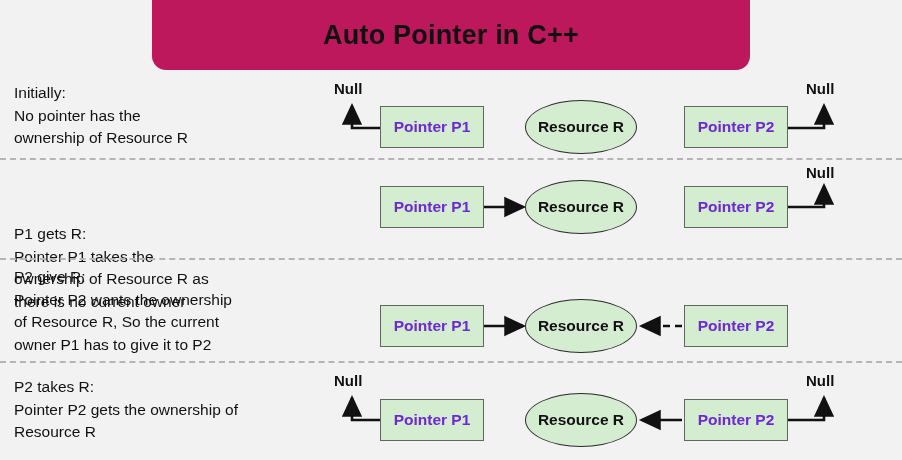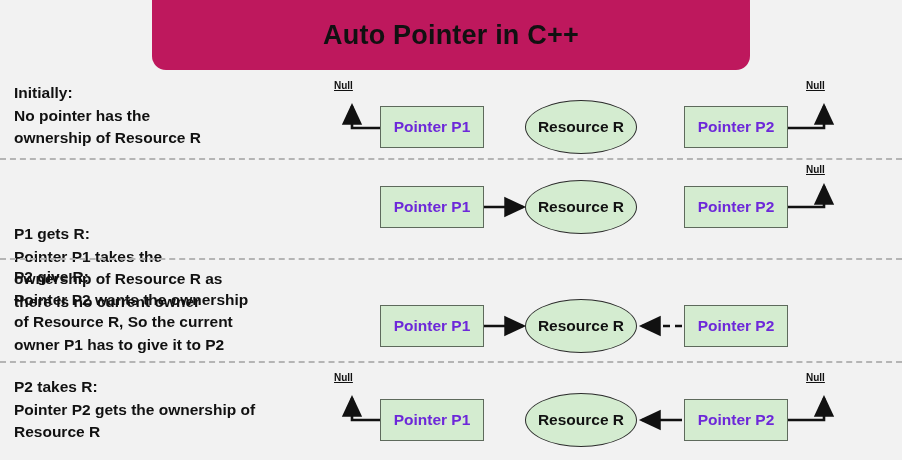--- a/index.html
+++ b/index.html
@@ -47,21 +47,21 @@
     width: 902px;
     height: 0;
     border-top: 2px dashed #b5b5b5;
   }
 
   .desc {
     position: absolute;
     left: 14px;
     color: #111111;
     font-size: 15.5px;
-    font-weight: 700;
+    font-weight: 400;
     line-height: 1.46;
     white-space: pre-line;
     width: 320px;
   }
 
   
   .stage { position: absolute; left: 330px; top: 0; width: 572px; height: 100%; }
 
   .node-box {
     position: absolute;
@@ -88,25 +88,24 @@
     align-items: center;
     justify-content: center;
     font-size: 15.5px;
     font-weight: 700;
     color: #111111;
     white-space: nowrap;
   }
 
   .null-label {
     position: absolute;
-    font-size: 10px;
-    font-weight: 700;
-    color: #111111;
-    white-space: nowrap;
-    text-decoration: underline;
+    font-size: 15px;
+    font-weight: 700;
+    color: #111111;
+    white-space: nowrap;
   }
 
   svg.edge {
     position: absolute;
     left: 0;
     top: 0;
     width: 572px;
     height: 100%;
     overflow: visible;
     pointer-events: none;

